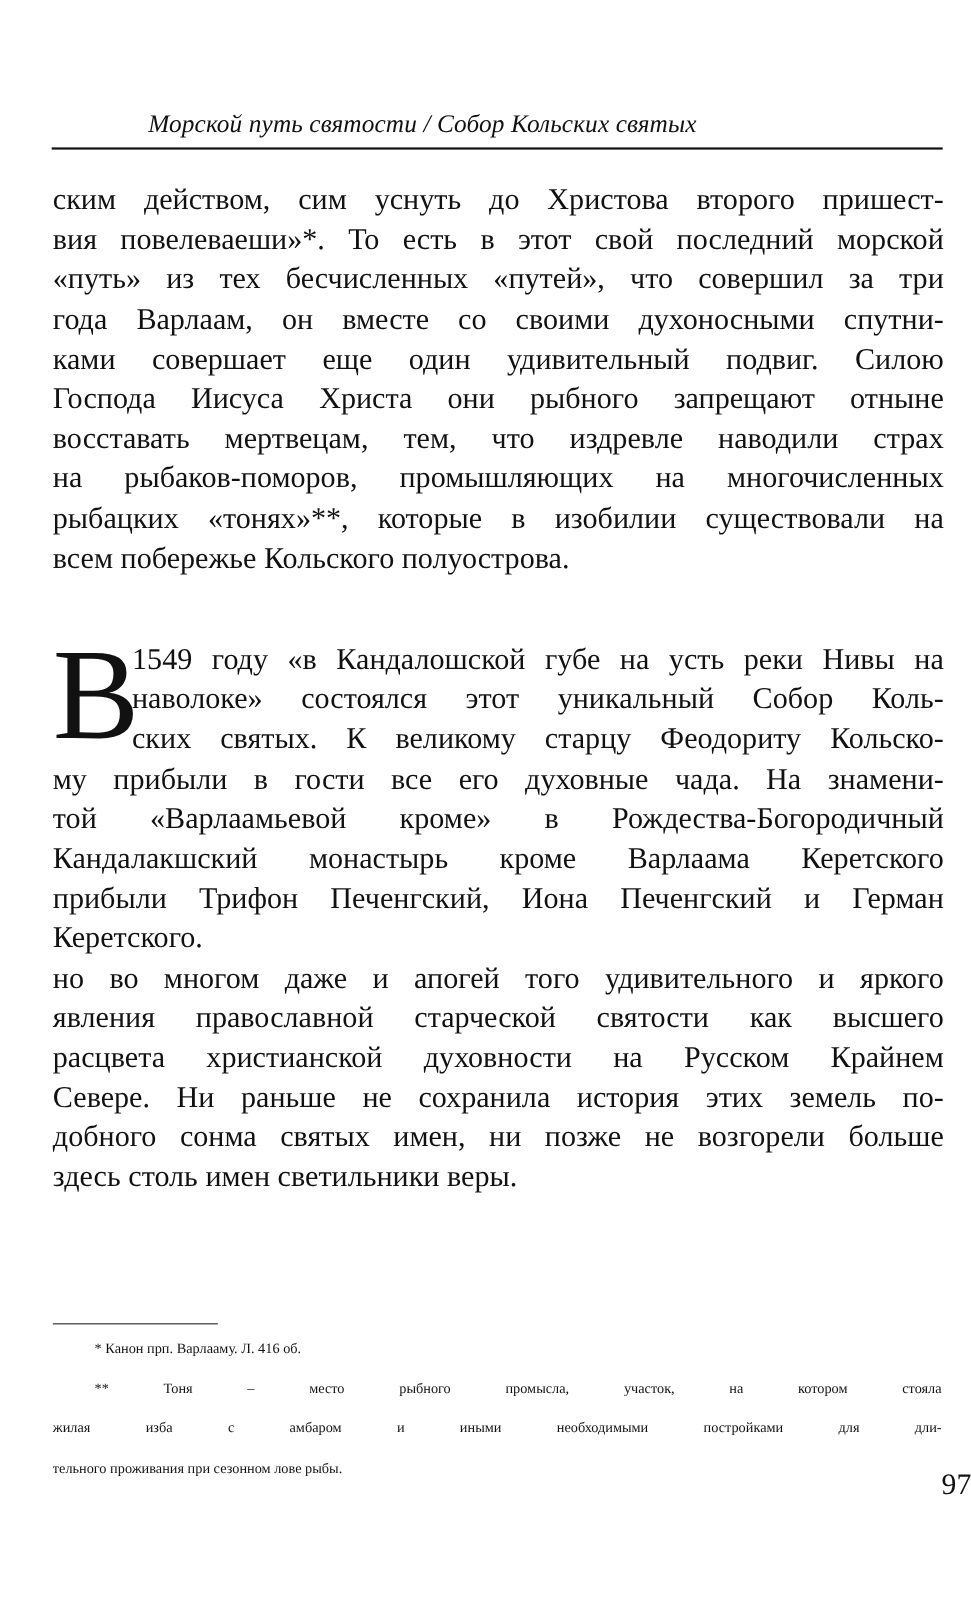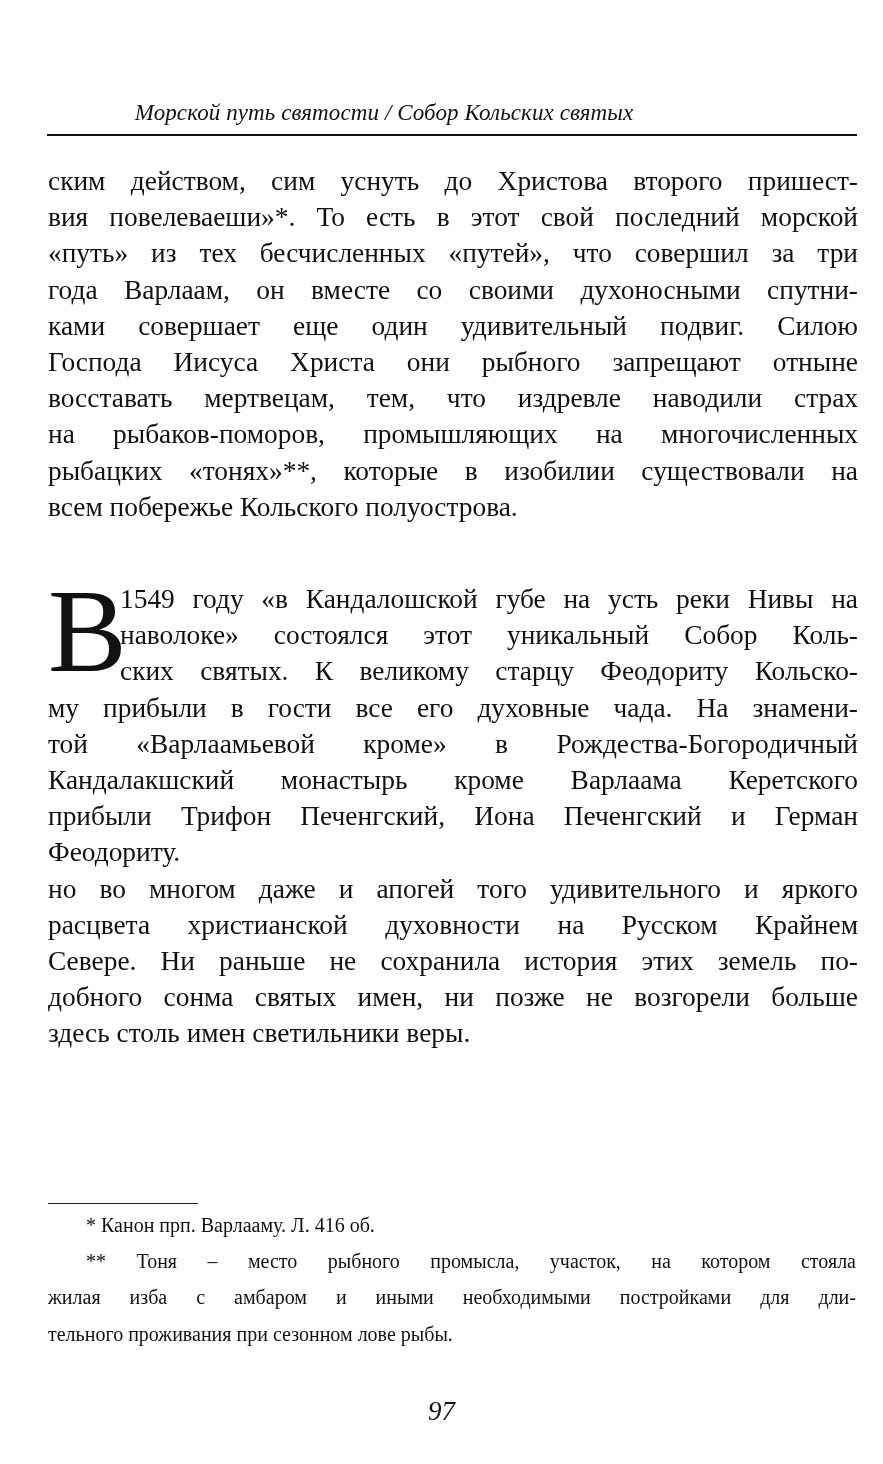--- a/index.html
+++ b/index.html
@@ -72,31 +72,30 @@
       width: 150px;
       top: 1203px;
       height: 1px;
       background: #222;
     }
     .footnotes {
       position: absolute;
       left: 48px;
       width: 808px;
       top: 1211px;
-      font-size: 20px;
+      font-size: 13px;
       line-height: 29px;
     }
     .page-number {
       position: absolute;
       left: 0;
       width: 883px;
-      top: 1396px;
-      text-align: center;
+      top: 1334px;
+      text-align: right;
       font-size: 27px;
-      font-style: italic;
     }
   </style>
 </head>
 <body>
 
 <div class="running-head">Морской путь святости / Собор Кольских святых</div>
 <div class="head-rule"></div>
 
 <div class="body-text p1">
   <span class="line">ским действом, сим уснуть до Христова второго пришест-</span>
@@ -113,22 +112,23 @@
 
 <div class="body-text p2">
   <span class="drop-cap">В</span>
   <span class="line dc">1549 году «в Кандалошской губе на усть реки Нивы на</span>
   <span class="line dc">наволоке» состоялся этот уникальный Собор Коль-</span>
   <span class="line dc">ских святых. К великому старцу Феодориту Кольско-</span>
   <span class="line">му прибыли в гости все его духовные чада. На знамени-</span>
   <span class="line">той «Варлаамьевой кроме» в Рождества-Богородичный</span>
   <span class="line">Кандалакшский монастырь кроме Варлаама Керетского</span>
   <span class="line">прибыли Трифон Печенгский, Иона Печенгский и Герман</span>
-  <span class="line last">Феодориту.</span>
+  <span class="line last">Керетского.</span>
   <span class="line">но во многом даже и апогей того удивительного и яркого</span>
+  <span class="line">явления православной старческой святости как высшего</span>
   <span class="line">расцвета христианской духовности на Русском Крайнем</span>
   <span class="line">Севере. Ни раньше не сохранила история этих земель по-</span>
   <span class="line">добного сонма святых имен, ни позже не возгорели больше</span>
   <span class="line last">здесь столь имен светильники веры.</span>
 </div>
 
 <div class="fn-rule"></div>
 
 <div class="footnotes">
   <span class="line last indent" style="padding-left:38px">* Канон прп. Варлааму. Л. 416 об.</span>

